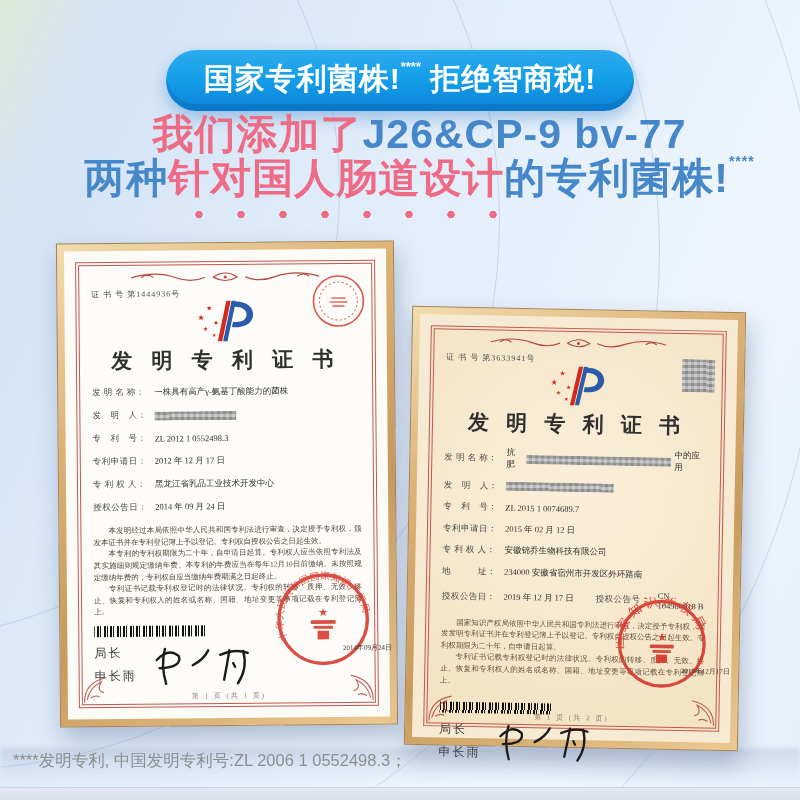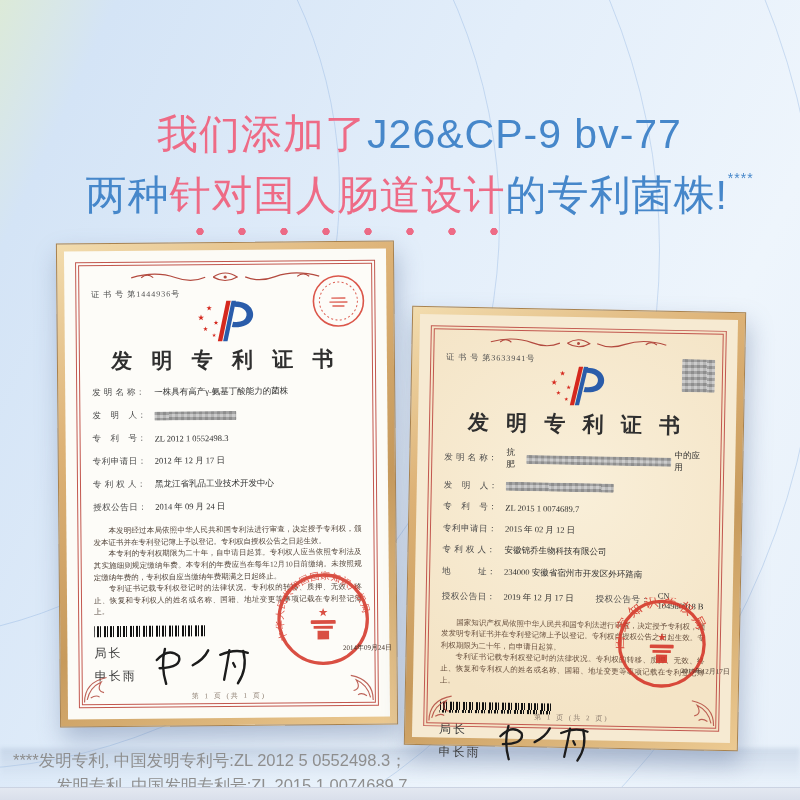--- a/index.html
+++ b/index.html
@@ -10,21 +10,21 @@
   
   .wave { position:absolute; border-radius:50%; border:1px solid rgba(140,176,224,.38); pointer-events:none; }
 
   
   .top-center { position:absolute; left:0; width:800px; text-align:center; }
   .badge { display:inline-block; padding:9px 38px 11px; border-radius:999px;
     background: linear-gradient(180deg,#2eaaee 0%,#14a0e9 45%,#0c82d8 100%);
     box-shadow: 0 7px 16px rgba(20,110,190,.35), inset 0 -7px 0 rgba(0,60,130,.16);
     color:#fff; font-size:30px; font-weight:bold; letter-spacing:1px; }
   .badge sup { font-size:13px; vertical-align:18px; letter-spacing:0; }
-  .headline { font-size:41px; font-weight:normal; letter-spacing:1px;padding-left:39px; }
+  .headline { font-size:41px; font-weight:bold; letter-spacing:1px;padding-left:39px; }
   .hl-pink { color:#ee6b86; }
   .hl-blue { color:#4687ca; }
   .headline sup { font-size:14px; vertical-align:26px; }
   .emph { display:inline-block; padding-bottom:13px;
     background-image: radial-gradient(circle, #ee6b86 3.4px, rgba(0,0,0,0) 4px);
     background-size:42px 9px; background-repeat:repeat-x; background-position:10px 100%; }
 
   
   .cert { position:absolute; padding:7px; border:1px solid #a8824e;
     background: linear-gradient(150deg,#f2dcae 0%,#ddb276 30%,#c79a5c 62%,#ecca92 100%);
@@ -84,22 +84,25 @@
   <div>
     <div class="wave" style="left:-560px; top:-260px; width:900px;  height:900px;"></div>
     <div class="wave" style="left:-600px; top:-330px; width:1100px; height:1100px;"></div>
     <div class="wave" style="left:-640px; top:-400px; width:1300px; height:1300px;"></div>
     <div class="wave" style="left:-680px; top:-470px; width:1500px; height:1500px;"></div>
     <div class="wave" style="left:-720px; top:-540px; width:1700px; height:1700px;"></div>
     <div class="wave" style="left:-760px; top:-610px; width:1900px; height:1900px;"></div>
     <div class="wave" style="left:-800px; top:-680px; width:2100px; height:2100px;"></div>
   </div>
 
+  <div class="top-center" style="top:50px;">
+    <div class="badge"><span>国家专利菌株!</span><sup>****</sup> <span>拒绝智商税!</span></div>
+  </div>
   <div class="top-center headline" style="top:107px;"><span class="hl-pink">我们添加了</span><span class="hl-blue">J26&amp;CP-9 bv-77</span></div>
-  <div class="top-center headline" style="top:168px;text-align:center;"><span class="hl-blue">两种</span><span class="hl-pink emph">针对国人肠道设计</span><span class="hl-blue">的专利菌株!</span><sup class="hl-blue">****</sup></div>
+  <div class="top-center headline" style="top:151px;text-align:center;"><span class="hl-blue">两种</span><span class="hl-pink emph">针对国人肠道设计</span><span class="hl-blue">的专利菌株!</span><sup class="hl-blue">****</sup></div>
 
   <div class="floor"></div>
 
   <div class="cert cert-left">
     <div class="mat">
       <div class="inner cert-font">
 
         <svg class="ornament" width="200" height="15" viewBox="0 0 200 15">
           <g stroke="#b34a3f" fill="none" stroke-width="1.2">
             <path d="M6,8 Q30,1 50,8 Q66,14 80,8"></path>
@@ -347,18 +350,17 @@
               <path d="M10,28 Q16,24 20,27"></path>
           </g>
         </svg>
 
         <div class="pageno">第 1 页 (共 2 页)</div>
       </div>
     </div>
   </div>
 
   <div class="footnote">
-    <div class="fn1">****发明专利, 中国发明专利号:ZL 2012 5 0552498.3；</div>
-    <div class="fn2">发明专利, 中国发明专利号:ZL 2015 1 0074689.7。</div>
+    <div class="fn1">****发明专利, 中国发明专利号:ZL 2006 1 0552498.3；</div>
   </div>
 
   <div class="bottom-strip"></div>
 </div>
 
 </body></html>

